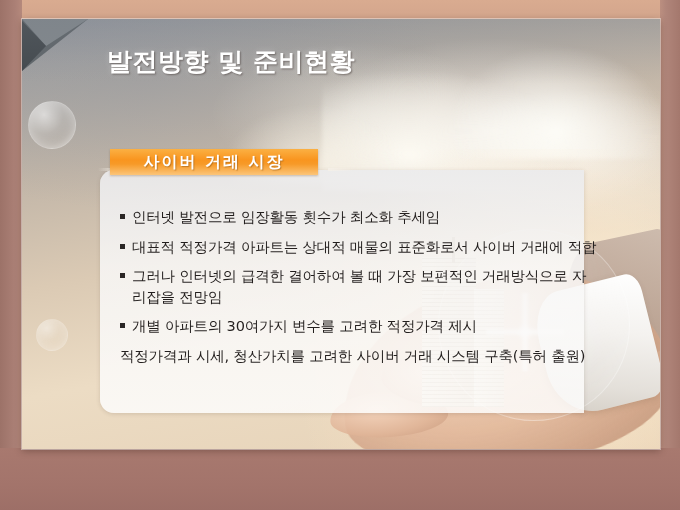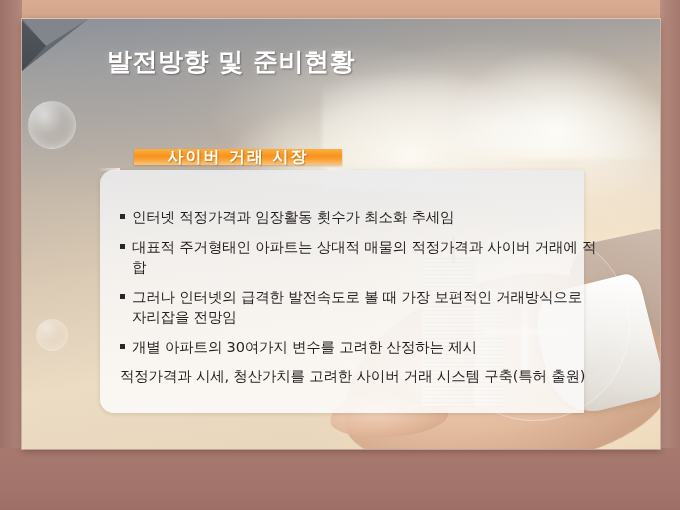--- a/index.html
+++ b/index.html
@@ -245,24 +245,24 @@
     font-weight: 700;
     color: #ffffff;
     letter-spacing: 0.5px;
     text-shadow: 1px 1px 2px rgba(60,50,45,0.55), 0 0 6px rgba(255,255,255,0.25);
     white-space: nowrap;
   }
 
   
   .badge {
     position: absolute;
-    left: 112px;
+    left: 88px;
     top: 130px;
     width: 208px;
-    height: 16px;
+    height: 26px;
     background: linear-gradient(180deg, #fbb043 0%, #f9951f 42%, #f79a28 58%, #fcc579 100%);
     box-shadow: 0 1px 2px rgba(110,70,30,0.30);
     display: flex;
     align-items: center;
     justify-content: center;
   }
   .badge-text {
     font-size: 16px;
     font-weight: 700;
     color: #ffffff;
@@ -381,33 +381,33 @@
 
     <div class="badge-tick-l"></div>
     <div class="badge-tick-r"></div>
     <div class="badge">
       <span class="badge-text">사이버 거래 시장</span>
     </div>
 
     <div class="bullets">
       <div class="bullet">
         <span class="bullet-marker"></span>
-        <span class="bullet-text">인터넷 적정가격과 임장활동 횟수가 최소화 추세임</span>
+        <span class="bullet-text">인터넷 발전으로 임장활동 횟수가 최소화 추세임</span>
       </div>
       <div class="bullet">
         <span class="bullet-marker"></span>
-        <span class="bullet-text">대표적 주거형태인 아파트는 상대적 매물의 적정가격과 사이버 거래에 적합</span>
+        <span class="bullet-text">대표적 적정가격 아파트는 상대적 매물의 표준화로서 사이버 거래에 적합</span>
       </div>
       <div class="bullet">
         <span class="bullet-marker"></span>
-        <span class="bullet-text">그러나 인터넷의 급격한 발전속도로 볼 때 가장 보편적인 거래방식으로 자리잡을 전망임</span>
+        <span class="bullet-text">그러나 인터넷의 급격한 결어하여 볼 때 가장 보편적인 거래방식으로 자리잡을 전망임</span>
       </div>
       <div class="bullet">
         <span class="bullet-marker"></span>
-        <span class="bullet-text">개별 아파트의 30여가지 변수를 고려한 산정하는 제시</span>
+        <span class="bullet-text">개별 아파트의 30여가지 변수를 고려한 적정가격 제시</span>
       </div>
       <div class="bullet">
 
         <span class="bullet-text">적정가격과 시세, 청산가치를 고려한 사이버 거래 시스템 구축(특허 출원)</span>
       </div>
     </div>
 
   </div>
 </div>
 

